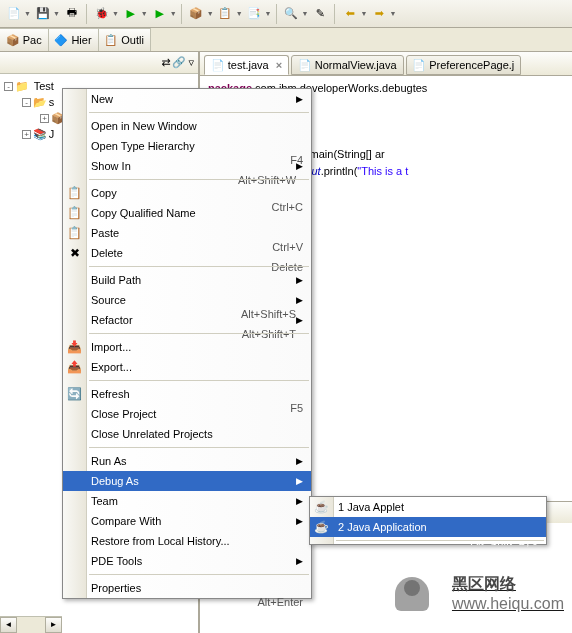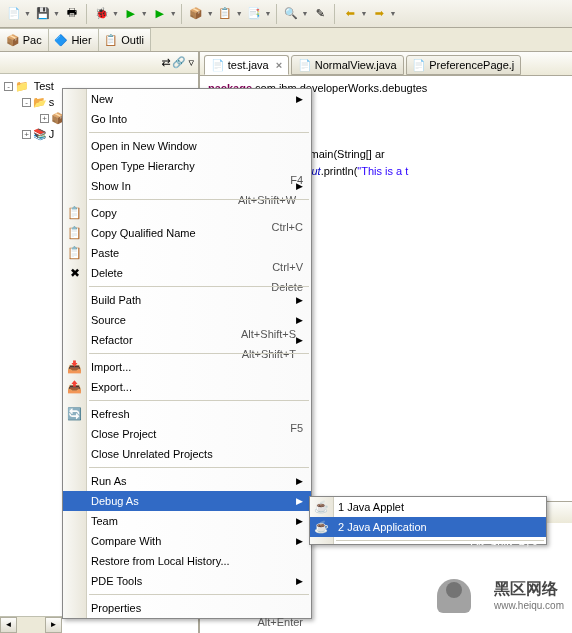--- a/index.html
+++ b/index.html
@@ -39,25 +39,25 @@
 .menu-item.highlighted .shortcut { color: #fff; }
 .menu-item .submenu-arrow { margin-left: auto; font-size: 9px; }
 .menu-sep { height: 1px; background: #d0cec0; margin: 3px 2px 3px 26px; position: relative; }
 .menu-icon { position: absolute; left: 4px; width: 16px; height: 16px; display: flex; align-items: center; justify-content: center; font-size: 12px; }
 
 .submenu { position: absolute; left: 309px; top: 496px; width: 238px; background: #fff; border: 1px solid #888; box-shadow: 2px 2px 4px rgba(0,0,0,0.3); z-index: 101; }
 .submenu .gutter { position: absolute; left: 0; top: 0; bottom: 0; width: 24px; background: linear-gradient(to right, #f9f9f6, #e9e6da); border-right: 1px solid #d0cec0; }
 
 .bottom-tabs { position: absolute; bottom: 110px; left: 200px; right: 0; height: 22px; border-top: 1px solid #aca899; background: linear-gradient(#fdfdfb, #ece9d8); display: flex; align-items: center; padding-left: 20px; gap: 10px; }
 
-.watermark { position: absolute; right: 8px; bottom: 20px; display: flex; gap: 23px; opacity: 0.9; z-index: 200; }
+.watermark { position: absolute; right: 8px; bottom: 20px; display: flex; align-items: center; gap: 23px; opacity: 0.9; z-index: 200; text-decoration: underline; }
 .wm-icon { width: 34px; height: 34px; background: #999; border-radius: 50% 50% 6px 6px; position: relative; }
 .wm-icon::before { content:""; position:absolute; width:16px; height:16px; background:#666; border-radius:50%; top:3px; left:9px; }
 .wm-text { font-size: 16px; font-weight: bold; color: #333; }
-.wm-sub { font-size: 10px; color: #666; display: block; }
+.wm-sub { font-size: 16px; color: #666; display: block; }
 
 .scrollbar-h { position: absolute; bottom: 0; left: 0; width: 62px; height: 17px; background: #ece9d8; border-top: 1px solid #c0c0b0; display: flex; }
 .sb-btn { width: 17px; height: 16px; background: linear-gradient(#fdfdfb,#e0ddd0); border: 1px solid #b0ae9e; font-size: 8px; text-align: center; line-height: 14px; }
 </style>
 </head>
 <body>
 
 <div class="toolbar">
   <span class="btn">📄</span>
     <span class="arrow-down">▼</span>
@@ -163,23 +163,20 @@
   </div>
 </div>
 
 <div class="context-menu">
   <div class="gutter"></div>
   <div id="ctx-items">
       <div class="menu-item">
         <span>New</span>
         <span class="submenu-arrow">▶</span>
       </div>
-      <div class="menu-item">
-        <span>Go Into</span>
-      </div>
       <div class="menu-sep"></div>
       <div class="menu-item">
         <span>Open in New Window</span>
       </div>
       <div class="menu-item">
         <span>Open Type Hierarchy</span>
         <span class="shortcut">F4</span>
       </div>
       <div class="menu-item">
         <span>Show In</span>

